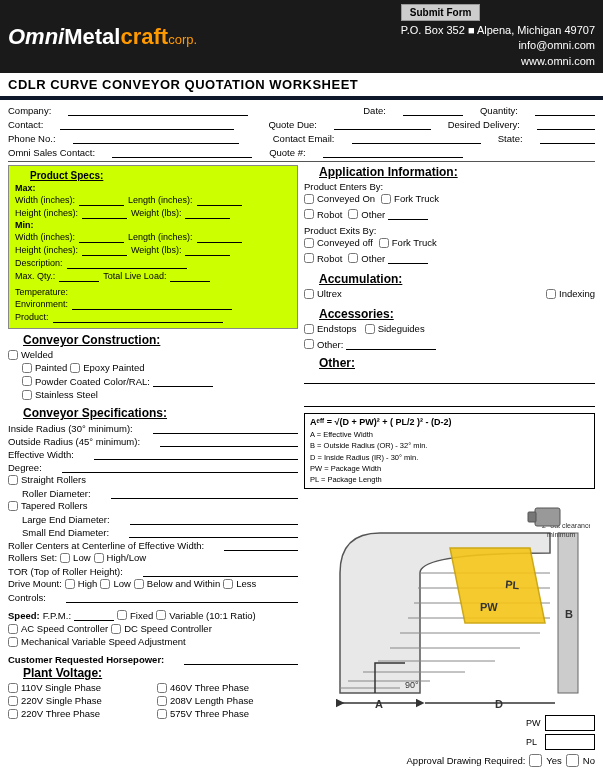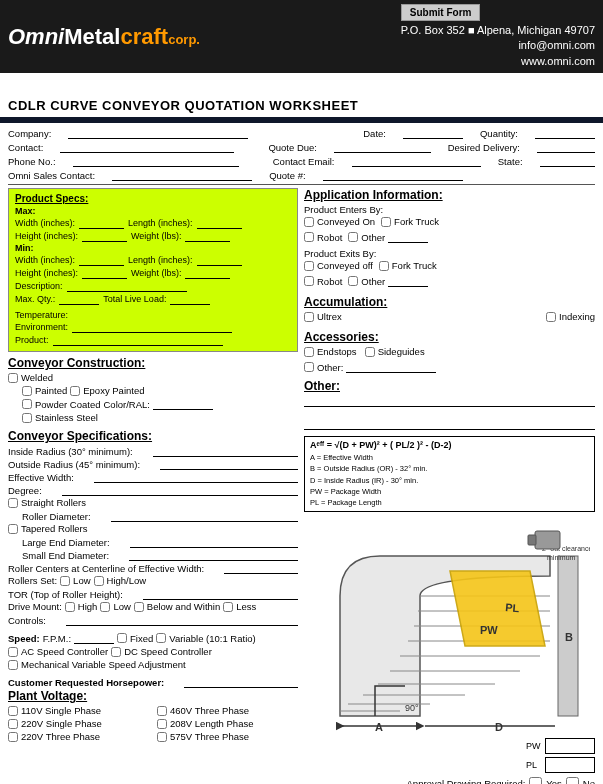--- a/index.html
+++ b/index.html
@@ -22,44 +22,43 @@
       color: white;
     }
     .logo {
       display: flex;
       align-items: baseline;
       gap: 0;
     }
     .logo-omni { font-size: 22px; font-weight: bold; color: white; font-style: italic; }
     .logo-metal { font-size: 22px; font-weight: bold; color: white; }
     .logo-craft { font-size: 22px; font-weight: bold; color: #f90; }
-    .logo-corp { font-size: 13px; font-weight: bold; color: #f90; }
+    .logo-corp { font-size: 13px; font-weight: normal; color: #f90; }
     .header-right { text-align: right; font-size: 9px; }
     .header-right .submit-btn {
       background: #ccc;
       color: #000;
       border: 1px solid #999;
       padding: 2px 8px;
       font-size: 10px;
       font-weight: bold;
       cursor: pointer;
       display: block;
       margin-bottom: 2px;
     }
     .header-address { font-size: 11px; line-height: 1.4; }
 
     
     .title-bar {
       background: #fff;
-      border-bottom: 6px solid #0f172a;
+      border-bottom: 4px solid #0f172a;
       padding: 4px 8px;
       font-size: 13px;
       font-weight: bold;
       letter-spacing: 0.5px;
-      margin-top: 21px;
     }
 
     
     .form-area {
       padding: 4px 8px;
     }
 
     .form-row {
       display: flex;
       align-items: flex-end;
@@ -194,21 +193,21 @@
 
     .underline-field {
       border: none;
       border-bottom: 1px solid #000;
       outline: none;
       background: transparent;
       font-size: 9.5px;
     }
 
     .bold { font-weight: bold; }
-    .underline { text-decoration: underline; }
+    .underline { text-decoration: underline; margin-left: 15px; }
 
     
     hr.section-divider {
       border: none;
       border-top: 1px solid #555;
       margin: 3px 0;
     }
   </style>
 </head>
 <body>

